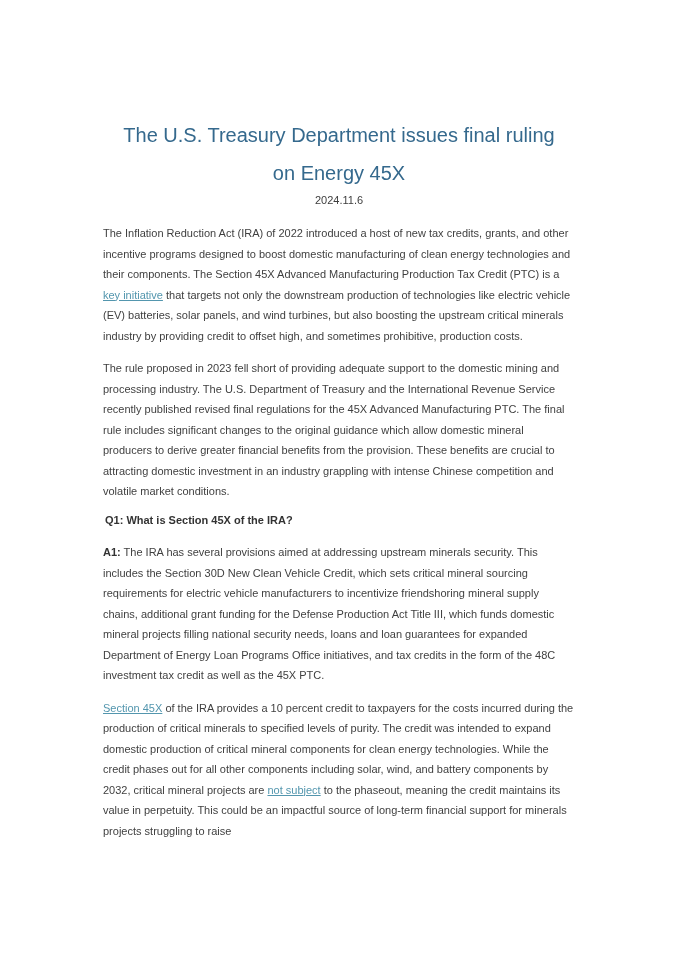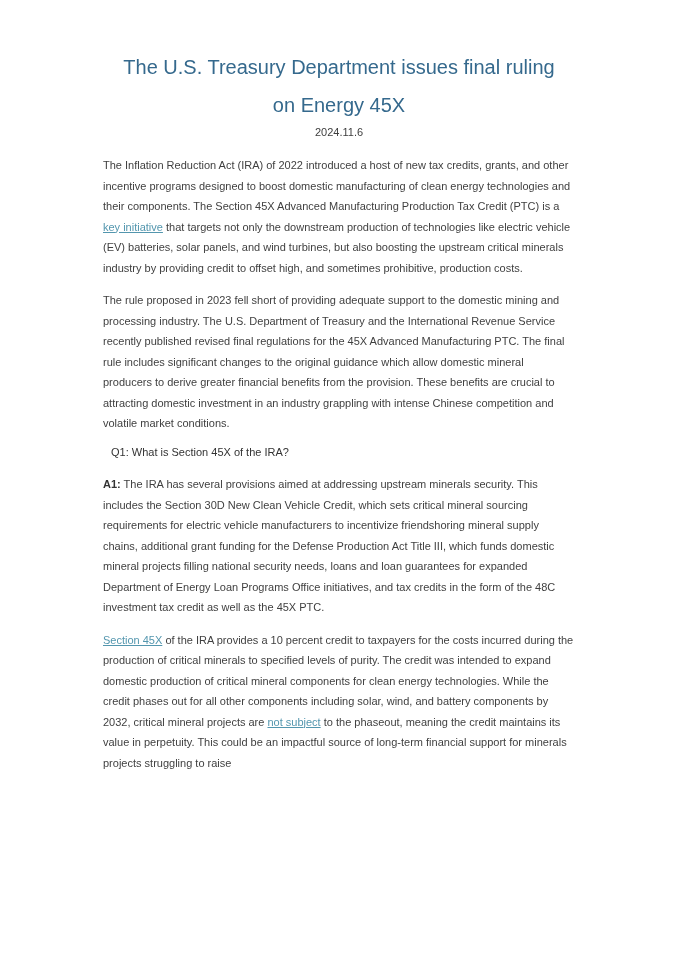--- a/index.html
+++ b/index.html
@@ -9,21 +9,21 @@
   }
   body {
     width: 678px;
     height: 960px;
     font-family: "Liberation Sans", sans-serif;
     overflow: hidden;
   }
   .page {
     width: 472px;
     margin: 0 auto;
-    padding-top: 48px;
+    padding-top: 116px;
   }
   .title {
     color: #35698d;
     font-size: 20px;
     font-weight: 400;
     line-height: 38px;
     text-align: center;
     margin: 0;
   }
   .meta {
@@ -37,23 +37,23 @@
     font-size: 11px;
     line-height: 20.5px;
     color: #3f3f3f;
     margin: 12px 0 8px 0;
     text-align: left;
   }
   .first-para { margin-top: 17px; }
   .question-heading {
     font-size: 11px;
     line-height: 20.5px;
-    font-weight: 400;
+    font-weight: 700;
     color: #333333;
-    margin: 0 0 8px 8px;
+    margin: 0 0 8px 2px;
   }
   .doc-link {
     color: #5396ae;
     text-decoration: underline;
     cursor: pointer;
   }
   .answer-label {
     font-weight: 700;
     color: #333333;
   }

